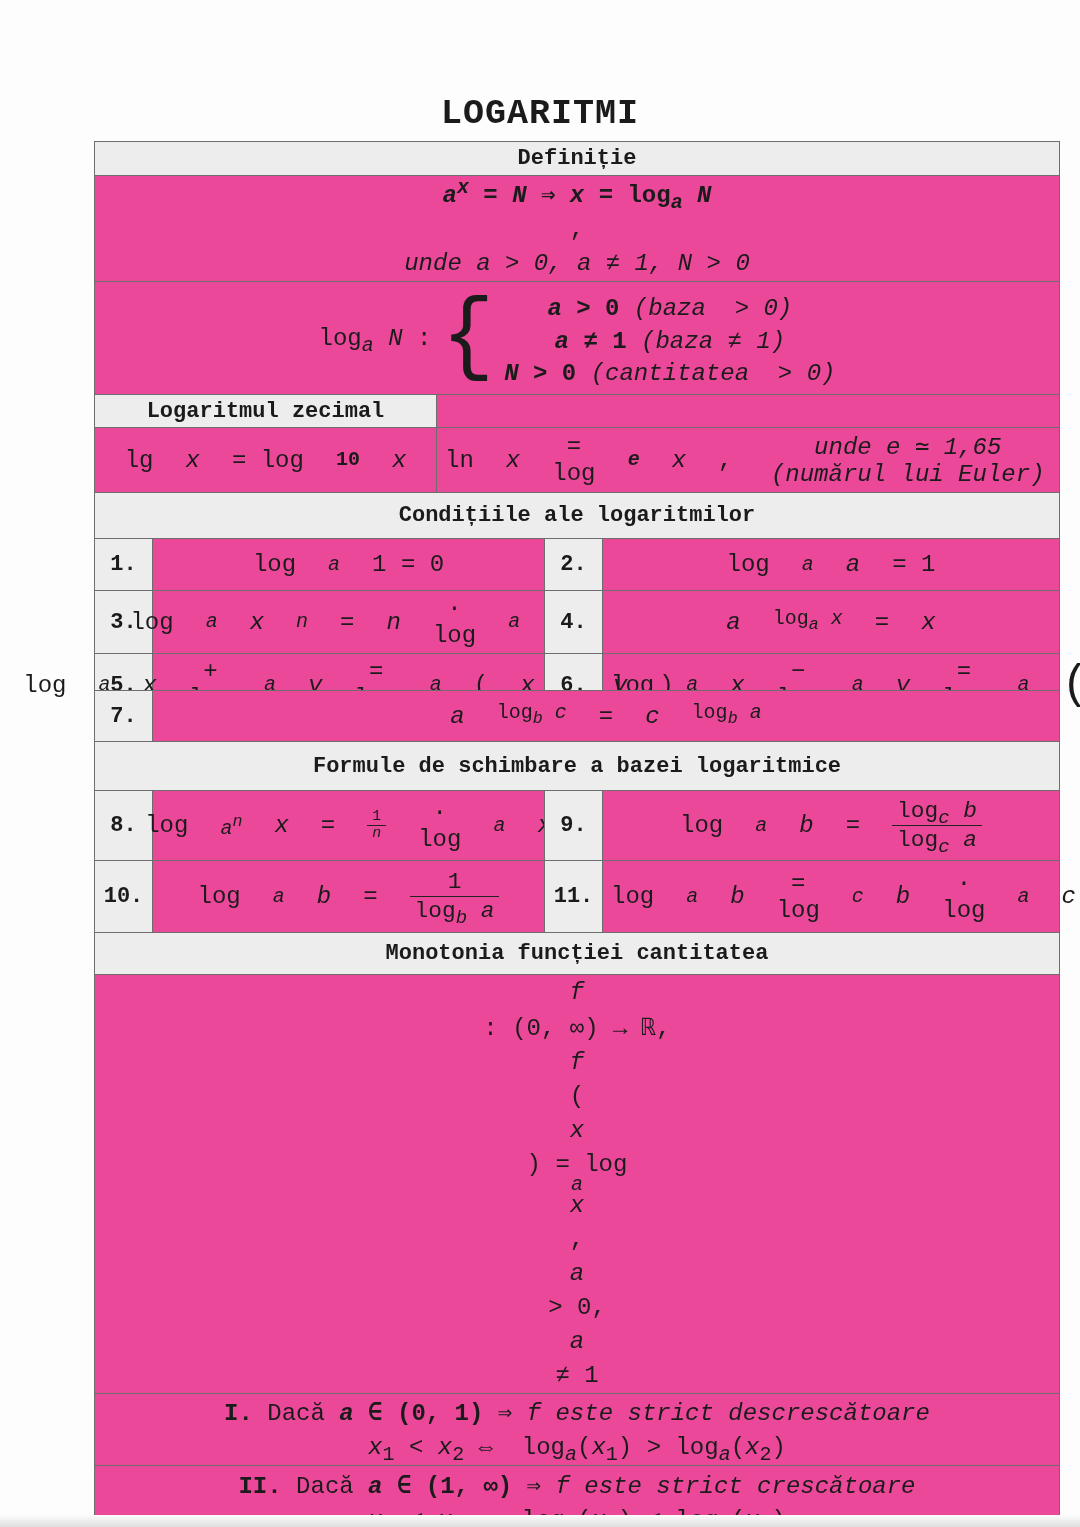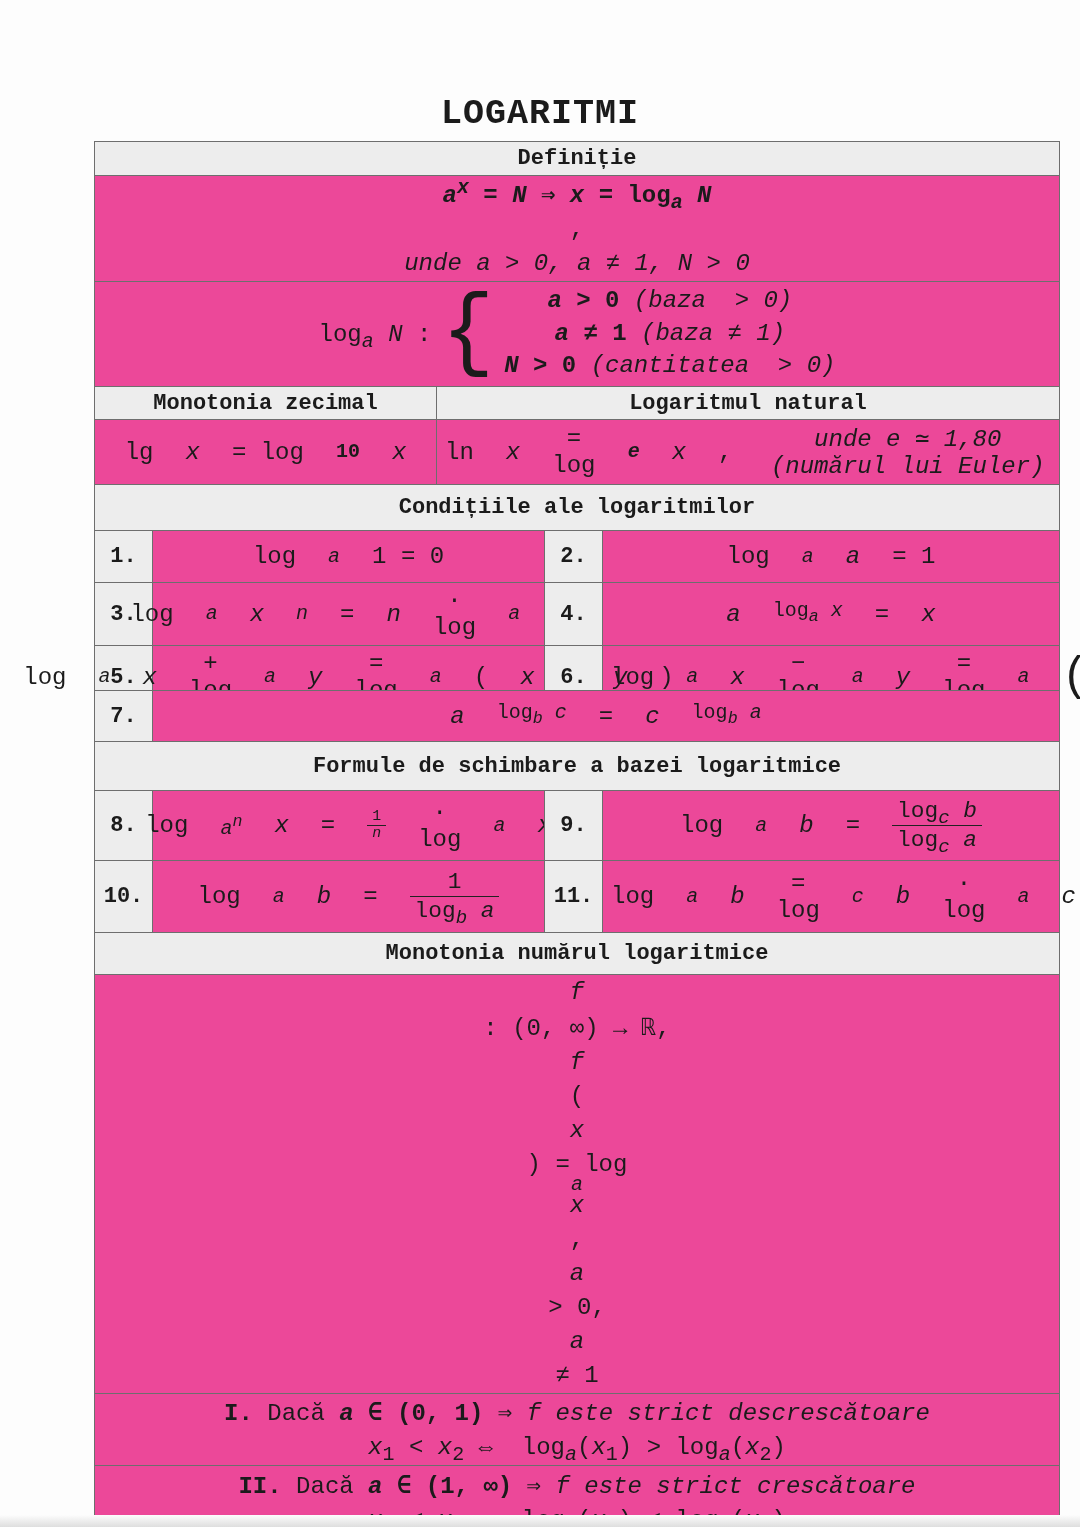--- a/index.html
+++ b/index.html
@@ -31,21 +31,21 @@
      line-height:1.25;font-size:0.95em;}
   .f>span{display:block;padding:0 5px;}
   .f>span:first-child{border-bottom:1.6px solid #222;}
   .sf{font-size:0.62em;line-height:1.05;}
   .sf2{font-size:0.78em;line-height:1.1;}
   .bp{font-size:1.9em;font-weight:normal;vertical-align:middle;line-height:0.8;}
   .cases{display:flex;align-items:center;justify-content:center;gap:10px;}
   .clhs{font-size:24px;}
   .brace{font-size:88px;font-weight:normal;line-height:0.85;transform:scaleY(1.05);}
   .clines{display:flex;flex-direction:column;align-items:center;gap:2px;
-          font-size:24px;line-height:1.28;}
+          font-size:24px;line-height:1.28;margin-top:8px;}
 </style>
 </head>
 <body>
 
 <div class="sheet">
 
   <div class="title">LOGARITMI</div>
 
   <div class="tbl" style="top:141px">
     <div class="row hdr" style="min-height:33px">Definiție</div>
@@ -55,26 +55,25 @@
         <span class="clhs">log<sub><i>a</i></sub> <i>N</i> :</span>
         <span class="brace">{</span>
         <span class="clines">
           <span><b><i>a</i> &gt; 0</b> <i>(baza &nbsp;&gt; 0)</i></span>
           <span><b><i>a</i> ≠ 1</b> <i>(baza ≠ 1)</i></span>
           <span><b><i>N</i> &gt; 0</b> <i>(cantitatea &nbsp;&gt; 0)</i></span>
         </span>
       </div>
     </div>
     <div class="row split" style="min-height:33px">
-      <div class="hdr">Monotonia zecimal</div>
-      <div class="hdr">Logaritmul natural</div>
+      <div class="hdr">Logaritmul zecimal</div>
     </div>
     <div class="row split" style="min-height:48px">
       <div class="fcell">lg <i>x</i> = log<sub><b>10</b></sub> <i>x</i></div>
-      <div class="fcell">ln <i>x</i> = log<sub><b><i>e</i></b></sub> <i>x</i> , <i>unde e ≃ 1,80 (numărul lui Euler)</i></div>
+      <div class="fcell">ln <i>x</i> = log<sub><b><i>e</i></b></sub> <i>x</i> , <i>unde e ≃ 1,65 (numărul lui Euler)</i></div>
     </div>
     <div class="row hdr" style="min-height:46px">Condițiile ale logaritmilor</div>
     <div class="row nrow" style="min-height:52px">
       <div class="nc">1.</div>
       <div class="fcell">log<sub><i>a</i></sub> 1 = 0</div>
       <div class="nc mid">2.</div>
       <div class="fcell">log<sub><i>a</i></sub> <i>a</i> = 1</div>
     </div>
     <div class="row nrow" style="min-height:51px">
       <div class="nc">3.</div>
@@ -113,21 +112,21 @@
     </div>
     <div class="row nrow" style="min-height:72px">
       <div class="nc">10.</div>
       <div class="fcell">log<sub><i>a</i></sub> <i>b</i> = <span class="f">
             <span>1</span>
             <span>log<sub><i>b</i></sub> <i>a</i></span>
           </span></div>
       <div class="nc mid">11.</div>
       <div class="fcell">log<sub><i>a</i></sub> <i>b</i> = log<sub><i>c</i></sub> <i>b</i> · log<sub><i>a</i></sub> <i>c</i></div>
     </div>
-    <div class="row hdr" style="min-height:42px">Monotonia numărul logaritmice</div>
+    <div class="row hdr" style="min-height:42px">Monotonia funcției cantitatea</div>
     <div class="row frow" style="min-height:47px"><i>f</i> : (0, ∞) → ℝ, <i>f</i>(<i>x</i>) = log<sub><i>a</i></sub> <i>x</i> , <i>a</i> &gt; 0, <i>a</i> ≠ 1</div>
     <div class="row frow" style="min-height:71px">
       <span><b>I.</b> Dacă <b><i>a</i> ∈ (0, 1)</b> ⇒ <i>f este strict descrescătoare</i></span>
       <span><i>x</i><sub>1</sub> &lt; <i>x</i><sub>2</sub> ⇔ &nbsp;log<sub><i>a</i></sub>(<i>x</i><sub>1</sub>) &gt; log<sub><i>a</i></sub>(<i>x</i><sub>2</sub>)</span>
     </div>
     <div class="row frow" style="min-height:73px">
       <span><b>II.</b> Dacă <b><i>a</i> ∈ (1, ∞)</b> ⇒ <i>f este strict crescătoare</i></span>
       <span><i>x</i><sub>1</sub> &lt; <i>x</i><sub>2</sub> ⇔ &nbsp;log<sub><i>a</i></sub>(<i>x</i><sub>1</sub>) &lt; log<sub><i>a</i></sub>(<i>x</i><sub>2</sub>)</span>
     </div>
 

